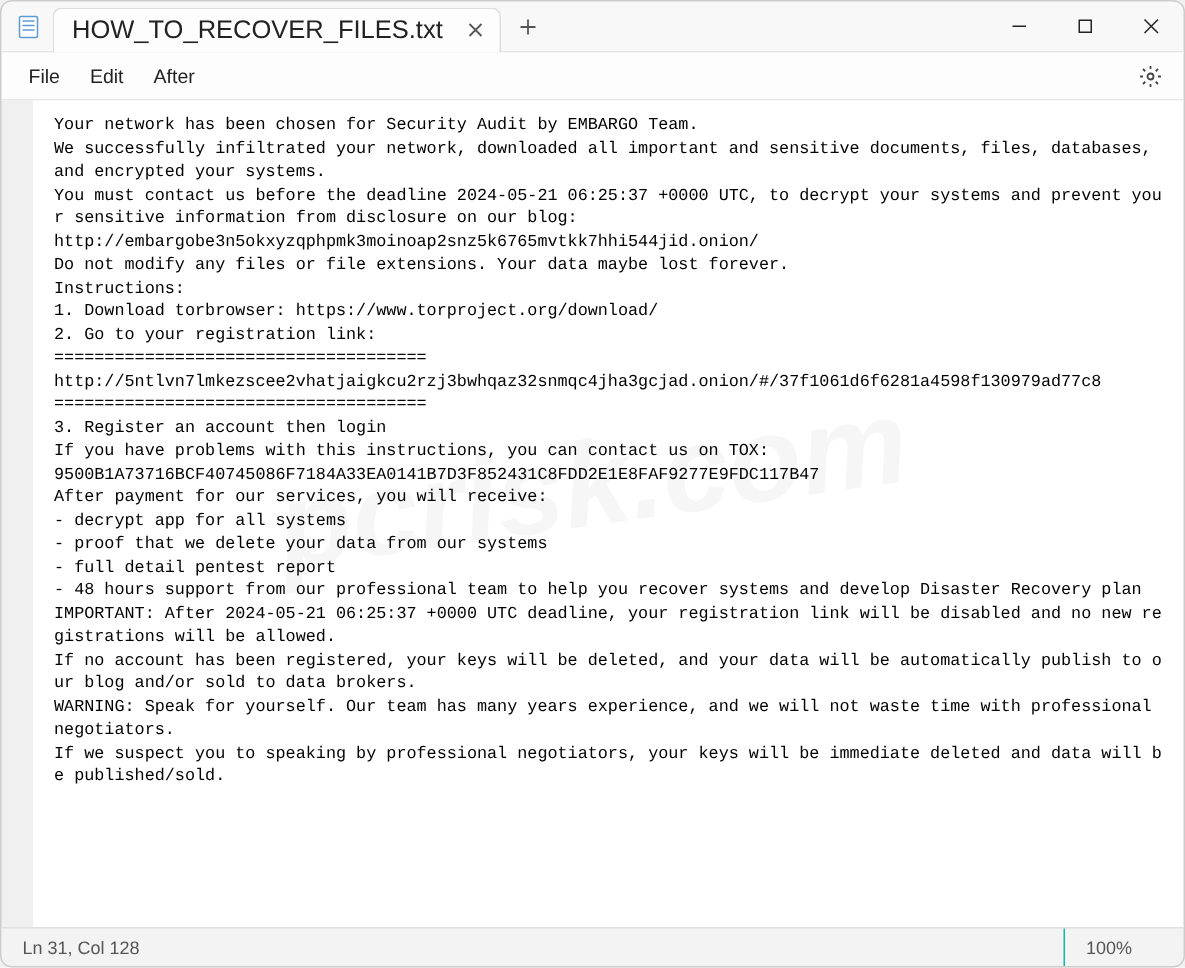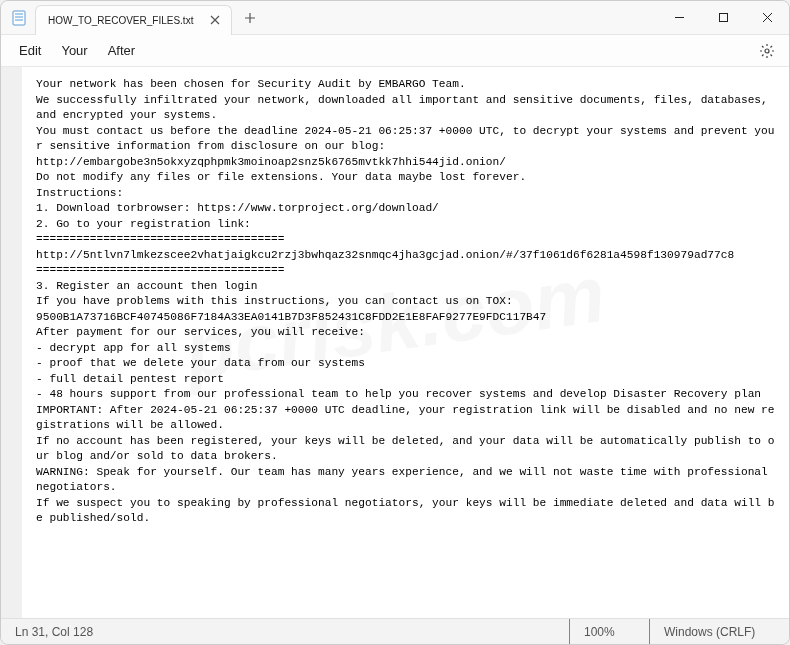--- a/index.html
+++ b/index.html
@@ -30,21 +30,21 @@
   display: flex;
   align-items: center;
   height: 30px;
   background: #fdfdfd;
   border: 1px solid #ddd;
   border-bottom: none;
   border-top-left-radius: 6px;
   border-top-right-radius: 6px;
   padding: 0 8px 0 12px;
   margin-top: 4px;
-  font-size: 10px;
+  font-size: 17px;
   color: #222;
   gap: 14px;
   min-width: 195px;
   justify-content: center;
 }
 .tab-close {
   width: 16px; height: 16px;
   display: inline-flex;
   align-items: center;
   justify-content: center;
@@ -181,34 +181,33 @@
     </div>
     <div class="win-btn">
       <svg width="11" height="11" viewBox="0 0 11 11">
             <path d="M1 1 L10 10 M10 1 L1 10" stroke="#222" stroke-width="1"></path>
           </svg>
     </div>
   </div>
 </div>
 
 <div class="menubar">
+  <span class="menu-item">File</span>
   <span class="menu-item">Edit</span>
-  <span class="menu-item">Your</span>
   <span class="menu-item">After</span>
   <span class="gear">
     <svg width="16" height="16" viewBox="0 0 16 16">
           <circle cx="8" cy="8" r="2" fill="none" stroke="#444" stroke-width="1.2"></circle>
           <path d="M8 1 V3 M8 13 V15 M1 8 H3 M13 8 H15 M3 3 L4.5 4.5 M11.5 11.5 L13 13 M3 13 L4.5 11.5 M11.5 4.5 L13 3" stroke="#444" stroke-width="1.2"></path>
         </svg>
   </span>
 </div>
 
 <div class="content"><p>Your network has been chosen for Security Audit by EMBARGO Team.</p><p></p><p>We successfully infiltrated your network, downloaded all important and sensitive documents, files, databases, and encrypted your systems.</p><p></p><p>You must contact us before the deadline 2024-05-21 06:25:37 +0000 UTC, to decrypt your systems and prevent your sensitive information from disclosure on our blog:</p><p>http://embargobe3n5okxyzqphpmk3moinoap2snz5k6765mvtkk7hhi544jid.onion/</p><p></p><p>Do not modify any files or file extensions. Your data maybe lost forever.</p><p></p><p>Instructions:</p><p>1. Download torbrowser: https://www.torproject.org/download/</p><p>2. Go to your registration link:</p><p>=====================================</p><p>http://5ntlvn7lmkezscee2vhatjaigkcu2rzj3bwhqaz32snmqc4jha3gcjad.onion/#/37f1061d6f6281a4598f130979ad77c8</p><p>=====================================</p><p>3. Register an account then login</p><p></p><p>If you have problems with this instructions, you can contact us on TOX:</p><p>9500B1A73716BCF40745086F7184A33EA0141B7D3F852431C8FDD2E1E8FAF9277E9FDC117B47</p><p></p><p>After payment for our services, you will receive:</p><p>- decrypt app for all systems</p><p>- proof that we delete your data from our systems</p><p>- full detail pentest report</p><p>- 48 hours support from our professional team to help you recover systems and develop Disaster Recovery plan</p><p></p><p>IMPORTANT: After 2024-05-21 06:25:37 +0000 UTC deadline, your registration link will be disabled and no new registrations will be allowed.</p><p>If no account has been registered, your keys will be deleted, and your data will be automatically publish to our blog and/or sold to data brokers.</p><p></p><p>WARNING: Speak for yourself. Our team has many years experience, and we will not waste time with professional negotiators.</p><p>If we suspect you to speaking by professional negotiators, your keys will be immediate deleted and data will be published/sold.</p></div>
 
 <div class="statusbar">
   <div class="status-cell first">Ln 31, Col 128</div>
   <div class="status-cell" style="width:80px">100%</div>
-  <div class="status-cell" style="width:140px">Windows (CRLF)</div>
 </div>
 
 <div class="watermark">pcrisk.com</div>
 
 </div>
 
 </body></html>

